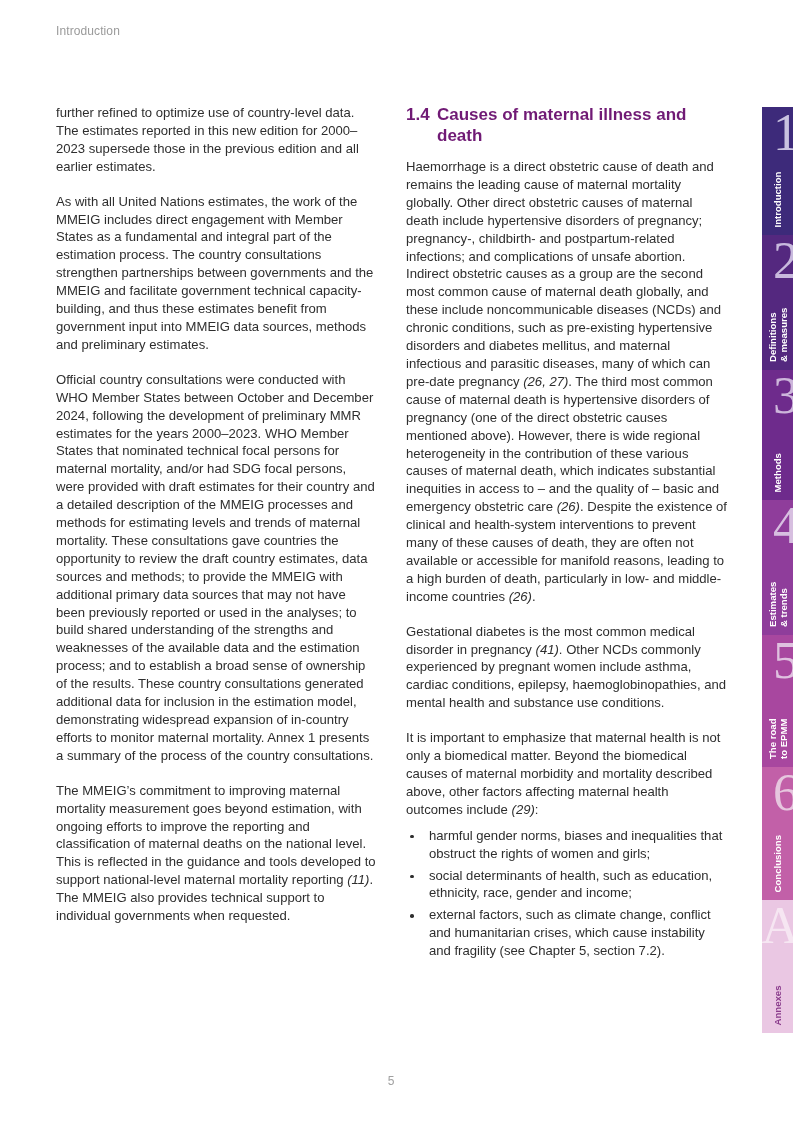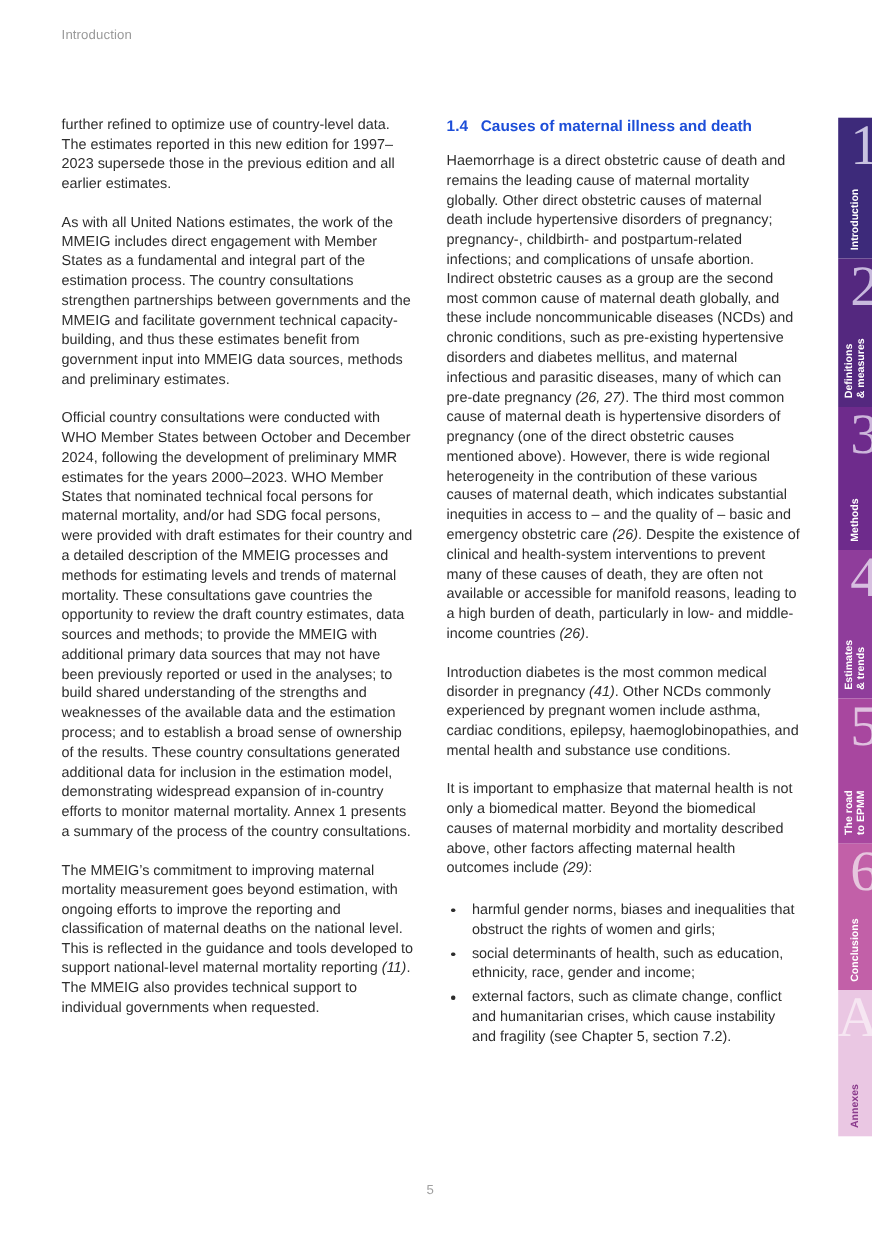--- a/index.html
+++ b/index.html
@@ -14,22 +14,22 @@
   }
   .col {
     position: absolute; top: 104px; font-size: 13.1px; line-height: 17.9px; color: #2e2e2e;
   }
   .col-left { left: 56px; width: 322px; }
   .col-right { left: 406px; width: 322px; }
   .col p { margin: 0 0 17px 0; }
   .col p.first { margin-top: 0; }
   .ref { font-style: italic; text-align: right; }
   h2.section-title {
-    margin: 0 0 12px 0; font-size: 14px; line-height: 21px; font-weight: bold;
-    color: #1d4ed8; padding-left: 31px; text-indent: -31px;
+    margin: 0 0 12px 0; font-size: 17px; line-height: 21px; font-weight: bold;
+    color: #701a75; padding-left: 31px; text-indent: -31px;
   }
   h2.section-title .num { display: inline-block; width: 31px; text-indent: 0; }
   ul.factors { list-style: none; margin: 0; padding: 0; }
   ul.factors li { position: relative; padding-left: 23px; margin-bottom: 4px; }
   ul.factors li::before {
     content: ""; position: absolute; left: 4px; top: 8px; width: 3.5px; height: 3.5px;
     border-radius: 50%; background: #2e2e2e;
   }
   .page-number {
     position: absolute; left: 0; width: 782px; top: 1074px; text-align: center;
@@ -49,31 +49,31 @@
     white-space: pre; font-size: 9.6px; line-height: 10.5px; font-weight: bold; color: #ffffff;
     text-align: left;
   }
 </style>
 </head>
 <body>
 
 <div class="running-head">Introduction</div>
 
 <div class="col col-left">
-  <p class="first">further refined to optimize use of country-level data. The estimates reported in this new edition for 1997–2023 supersede those in the previous edition and all earlier estimates.</p>
+  <p class="first">further refined to optimize use of country-level data. The estimates reported in this new edition for 2000–2023 supersede those in the previous edition and all earlier estimates.</p>
   <p>As with all United Nations estimates, the work of the MMEIG includes direct engagement with Member States as a fundamental and integral part of the estimation process. The country consultations strengthen partnerships between governments and the MMEIG and facilitate government technical capacity-building, and thus these estimates benefit from government input into MMEIG data sources, methods and preliminary estimates.</p>
   <p>Official country consultations were conducted with WHO Member States between October and December 2024, following the development of preliminary MMR estimates for the years 2000–2023. WHO Member States that nominated technical focal persons for maternal mortality, and/or had SDG focal persons, were provided with draft estimates for their country and a detailed description of the MMEIG processes and methods for estimating levels and trends of maternal mortality. These consultations gave countries the opportunity to review the draft country estimates, data sources and methods; to provide the MMEIG with additional primary data sources that may not have been previously reported or used in the analyses; to build shared understanding of the strengths and weaknesses of the available data and the estimation process; and to establish a broad sense of ownership of the results. These country consultations generated additional data for inclusion in the estimation model, demonstrating widespread expansion of in-country efforts to monitor maternal mortality. Annex 1 presents a summary of the process of the country consultations.</p>
   <p><span>The MMEIG’s commitment to improving maternal mortality measurement goes beyond estimation, with ongoing efforts to improve the reporting and classification of maternal deaths on the national level. This is reflected in the guidance and tools developed to support national-level maternal mortality reporting </span><span class="ref">(11)</span><span>. The MMEIG also provides technical support to individual governments when requested.</span></p>
 </div>
 
 <div class="col col-right">
   <h2 class="section-title"><span class="num">1.4</span><span>Causes of maternal illness and death</span></h2>
   <p><span>Haemorrhage is a direct obstetric cause of death and remains the leading cause of maternal mortality globally. Other direct obstetric causes of maternal death include hypertensive disorders of pregnancy; pregnancy-, childbirth- and postpartum-related infections; and complications of unsafe abortion. Indirect obstetric causes as a group are the second most common cause of maternal death globally, and these include noncommunicable diseases (NCDs) and chronic conditions, such as pre-existing hypertensive disorders and diabetes mellitus, and maternal infectious and parasitic diseases, many of which can pre-date pregnancy </span><span class="ref">(26, 27)</span><span>. The third most common cause of maternal death is hypertensive disorders of pregnancy (one of the direct obstetric causes mentioned above). However, there is wide regional heterogeneity in the contribution of these various causes of maternal death, which indicates substantial inequities in access to – and the quality of – basic and emergency obstetric care </span><span class="ref">(26)</span><span>. Despite the existence of clinical and health-system interventions to prevent many of these causes of death, they are often not available or accessible for manifold reasons, leading to a high burden of death, particularly in low- and middle-income countries </span><span class="ref">(26)</span><span>.</span></p>
-  <p><span>Introduction diabetes is the most common medical disorder in pregnancy </span><span class="ref">(41)</span><span>. Other NCDs commonly experienced by pregnant women include asthma, cardiac conditions, epilepsy, haemoglobinopathies, and mental health and substance use conditions.</span></p>
-  <p style="margin-bottom:20px"><span>It is important to emphasize that maternal health is not only a biomedical matter. Beyond the biomedical causes of maternal morbidity and mortality described above, other factors affecting maternal health outcomes include </span><span class="ref">(29)</span><span>:</span></p>
+  <p><span>Gestational diabetes is the most common medical disorder in pregnancy </span><span class="ref">(41)</span><span>. Other NCDs commonly experienced by pregnant women include asthma, cardiac conditions, epilepsy, haemoglobinopathies, and mental health and substance use conditions.</span></p>
+  <p style="margin-bottom:8px"><span>It is important to emphasize that maternal health is not only a biomedical matter. Beyond the biomedical causes of maternal morbidity and mortality described above, other factors affecting maternal health outcomes include </span><span class="ref">(29)</span><span>:</span></p>
   <ul class="factors">
     <li>harmful gender norms, biases and inequalities that obstruct the rights of women and girls;</li>
     <li>social determinants of health, such as education, ethnicity, race, gender and income;</li>
     <li>external factors, such as climate change, conflict and humanitarian crises, which cause instability and fragility (see Chapter 5, section 7.2).</li>
   </ul>
 </div>
 
 <div class="page-number">5</div>
 
 <nav class="tabs">

